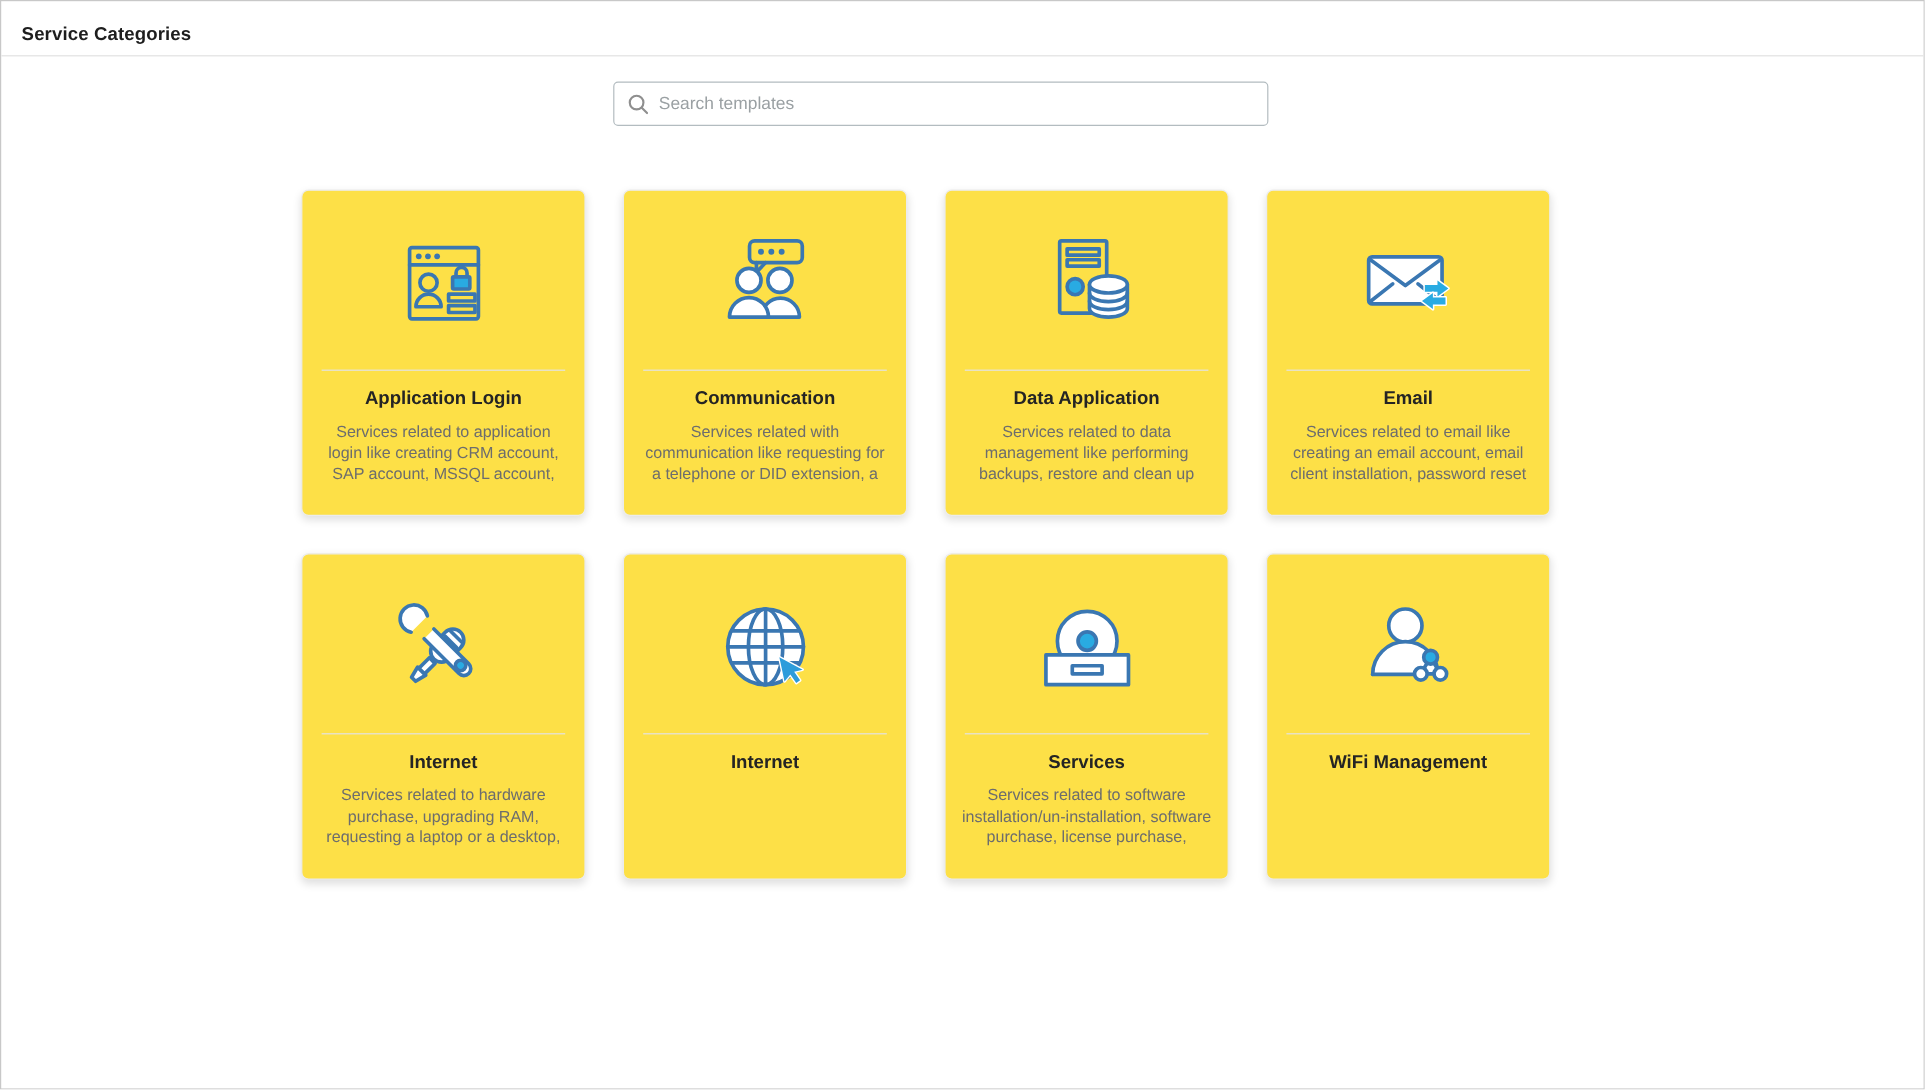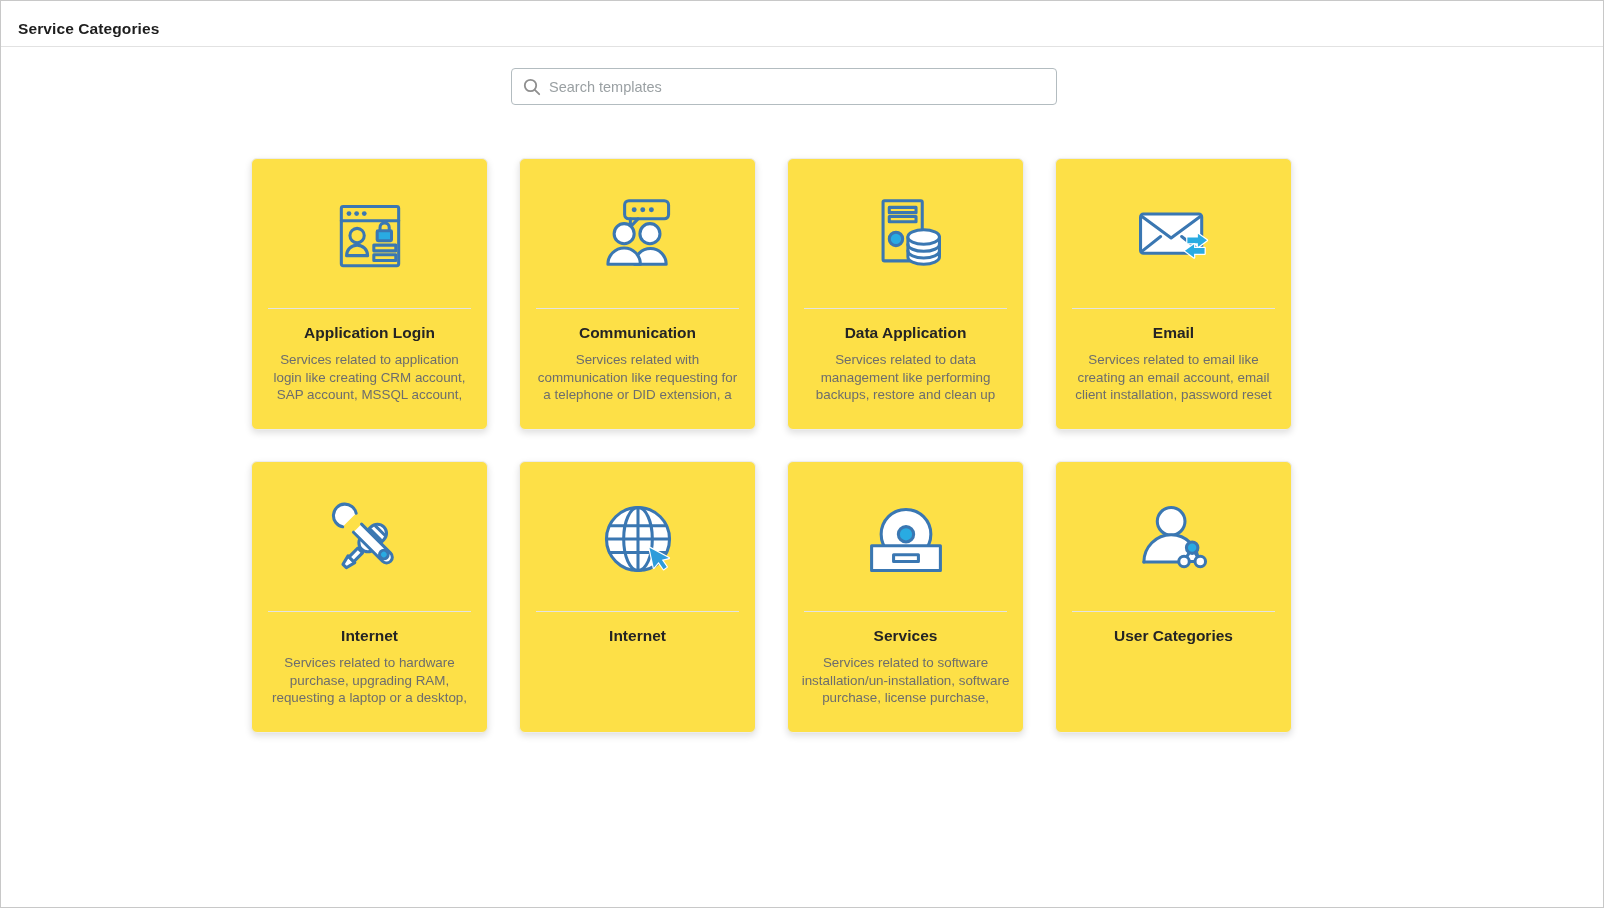--- a/index.html
+++ b/index.html
@@ -263,17 +263,17 @@
           <circle class="fillw" cx="42" cy="25.5" r="14.5"></circle>
           <path class="fillw" d="M13.5 68 A28.5 28.5 0 0 1 70.5 68"></path>
           <line x1="13.5" y1="68" x2="49" y2="68"></line>
           <path d="M64 53 L55.5 67.5 M64 53 L72.5 67.5 M55.5 67.5 L72.5 67.5"></path>
           <circle class="accent" cx="64" cy="53" r="6"></circle>
           <circle class="fillw" cx="55.5" cy="67.5" r="5.5"></circle>
           <circle class="fillw" cx="72.5" cy="67.5" r="5.5"></circle>
         </svg>
       </div>
       <div class="card-divider"></div>
-      <h3 class="card-title">User Categories</h3>
+      <h3 class="card-title">WiFi Management</h3>
     </div>
 
   </div>
 </div>
 
 </body></html>

